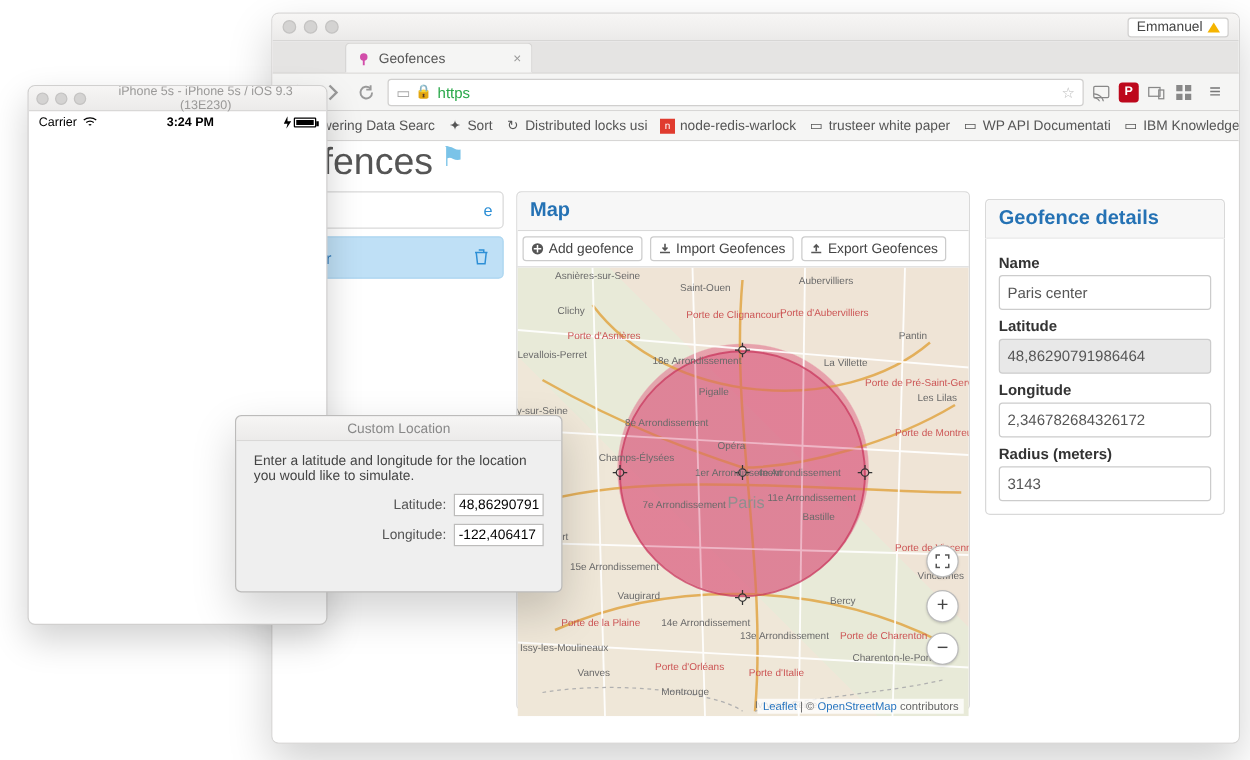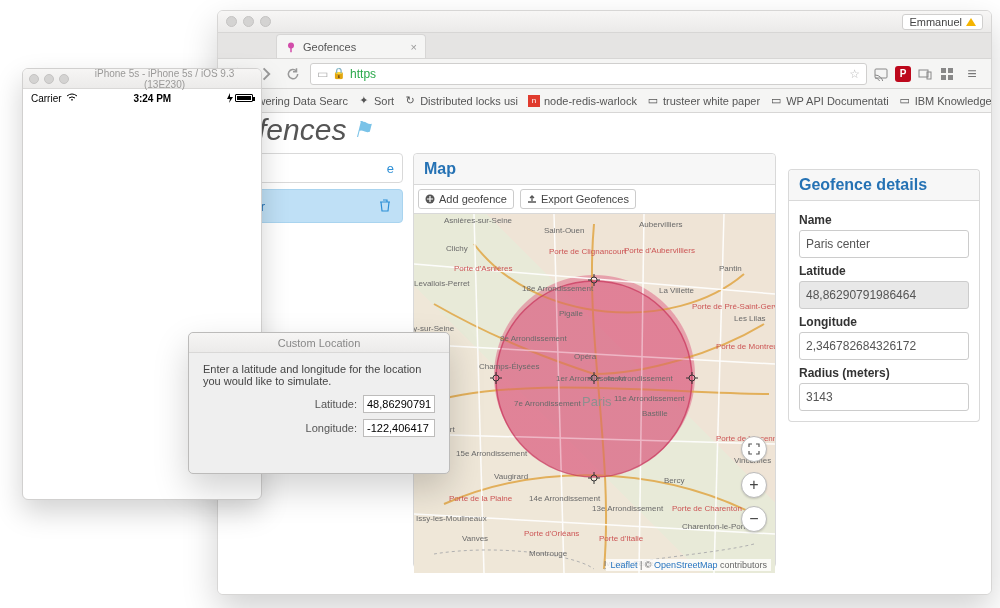--- a/index.html
+++ b/index.html
@@ -41,21 +41,21 @@
   .ext{width:16px;height:16px;border-radius:3px;display:flex;align-items:center;justify-content:center;font-size:10px;}
   .ext.red{background:#bd081c;color:#fff;font-weight:bold;}
   .ext svg{display:block;}
 
   .bookmark-bar{height:24px;background:var(--chrome-bg);border-bottom:1px solid var(--chrome-border);display:flex;align-items:center;gap:10px;padding:0 10px;font-size:11px;color:#555;overflow:hidden;}
   .bk{display:flex;align-items:center;gap:4px;white-space:nowrap;}
   .bk .ficon{width:12px;height:12px;display:inline-flex;align-items:center;justify-content:center;}
 
   .page{position:absolute;left:0;right:0;top:102px;bottom:0;background:#fff;overflow:hidden;}
 
-  .page-title{position:absolute;left:40px;top:0;font-size:30px;color:#555;display:flex;align-items:center;gap:6px;font-style:italic;}
+  .page-title{position:absolute;left:40px;top:0;font-size:30px;color:#555;display:flex;gap:6px;}
   .page-title .flag{color:#7ac3e8;font-size:22px;}
 
   .left-col{position:absolute;left:0;top:40px;width:185px;}
   .search-box{border:1px solid var(--panel-border);border-radius:4px;height:30px;margin-bottom:6px;background:#fff;display:flex;align-items:center;justify-content:flex-end;padding-right:8px;}
   .sel-item{background:var(--light-blue);height:34px;display:flex;align-items:center;padding:0 10px;font-size:13px;color:var(--blue);justify-content:space-between;border:1px solid #a9d4ef;border-radius:4px;}
   .trash{color:#2d8fd6;}
 
   .panel{border:1px solid var(--panel-border);border-radius:4px;background:#fff;}
   .panel-head{background:#f7f7f7;border-bottom:1px solid var(--panel-border);padding:6px 10px;font-weight:bold;color:var(--blue);border-radius:4px 4px 0 0;}
 
@@ -67,21 +67,21 @@
     radial-gradient(circle at 50% 45%, rgba(220,80,120,.45) 0, rgba(220,80,120,.45) 100px, transparent 101px),
     linear-gradient(45deg,#efe7d8 0 40%,#e8ead8 40% 60%,#efe4d6 60% 100%);
   }
   .map-svg{position:absolute;inset:0;}
   .map-label{position:absolute;font-size:8px;color:#6a6a6a;white-space:nowrap;}
   .map-label.big{font-size:13px;color:#8f8f8f;}
   .map-attr{position:absolute;right:4px;bottom:2px;font-size:9px;background:rgba(255,255,255,.8);padding:1px 4px;color:#666;}
   .map-attr a{color:#2775c0;text-decoration:none;}
   .zoom-ctrl{position:absolute;right:8px;width:26px;height:26px;border-radius:50%;background:#fff;border:1px solid #bbb;display:flex;align-items:center;justify-content:center;font-size:16px;color:#444;box-shadow:0 1px 2px rgba(0,0,0,.15);}
 
-  .details-panel{position:absolute;left:570px;top:56px;width:192px;}
+  .details-panel{position:absolute;left:570px;top:46px;width:192px;}
   .field-label{font-weight:bold;font-size:12px;color:#333;margin:6px 0 3px;}
   .field-input{width:100%;height:28px;border:1px solid #ccc;border-radius:3px;font-size:12px;padding:0 6px;color:#555;background:#fff;}
   .field-input.sel{background:#e8e8e8;}
   .details-body{padding:6px 10px 10px;}
 
   
   .dialog{
     position:absolute;left:188px;top:332px;width:262px;height:142px;
     background:#efefef;border:1px solid #bcbbba;border-radius:5px;
     box-shadow:var(--shadow);font-size:11px;color:#444;
@@ -238,20 +238,26 @@
 
     <div class="map-panel panel">
       <div class="panel-head">Map</div>
       <div class="toolbar">
         <button>
             <svg width="10" height="10" viewBox="0 0 10 10">
               <circle cx="5" cy="5" r="4.5" fill="#555"></circle>
               <path d="M5 2v6M2 5h6" stroke="#fff" stroke-width="1.2"></path>
             </svg>
             <span>Add geofence</span>
+          </button>
+        <button>
+            <svg width="10" height="10" viewBox="0 0 10 10">
+              <path d="M5 1v5M3 4l2 2 2-2M1 8h8" stroke="#555" fill="none" stroke-width="1.3"></path>
+            </svg>
+            <span>Import Geofences</span>
           </button>
         <button>
             <svg width="10" height="10" viewBox="0 0 10 10">
               <path d="M5 7V2M3 4l2-2 2 2M1 8h8" stroke="#555" fill="none" stroke-width="1.3"></path>
             </svg>
             <span>Export Geofences</span>
           </button>
       </div>
       <div class="map-area">
         <div class="map-bg"></div>

